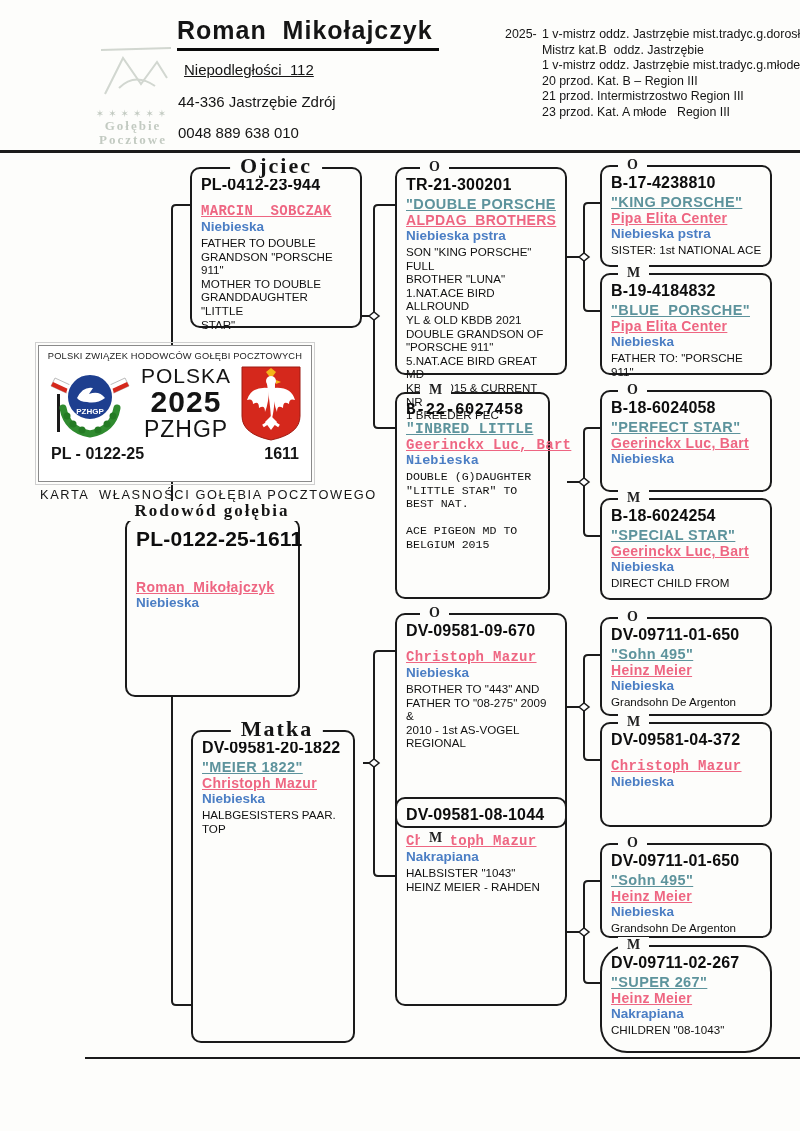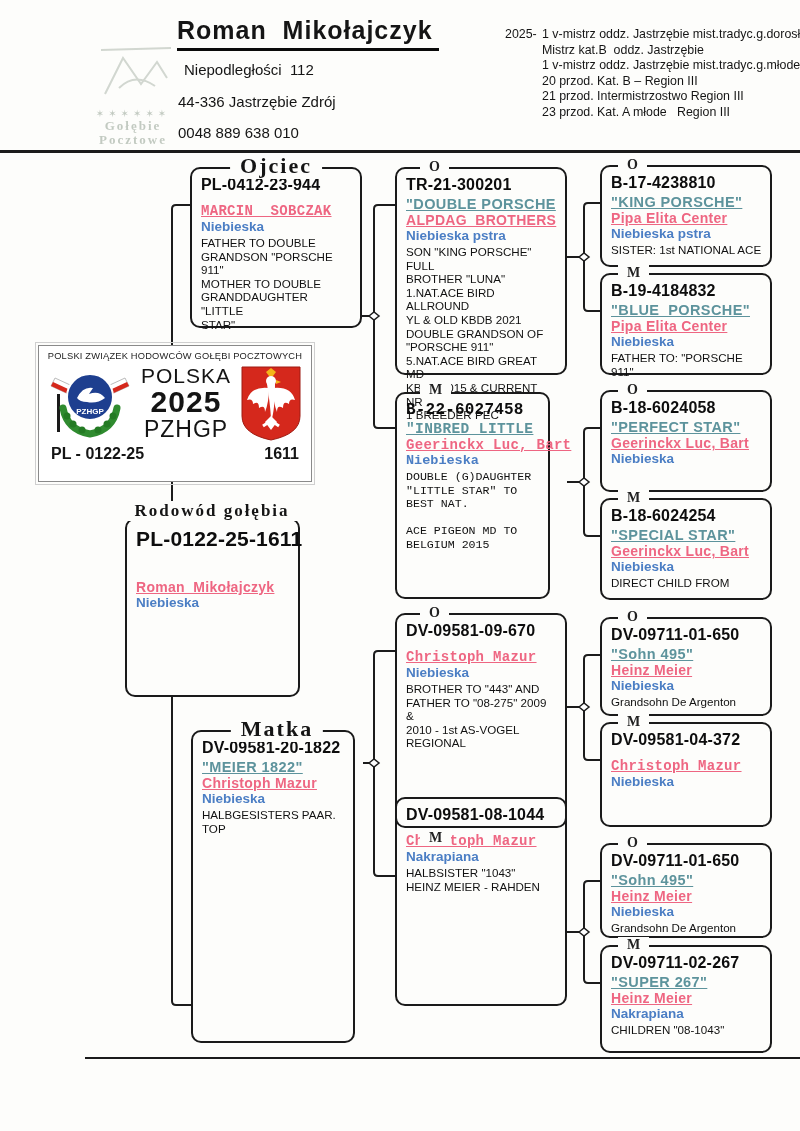--- a/index.html
+++ b/index.html
@@ -118,21 +118,21 @@
         <path d="M 22,50 L 40,14 L 58,40 L 74,18 L 84,34"></path>
         <path d="M 36,44 Q 52,28 72,42"></path>
       </g>
     </svg>
     <div class="post-stars">✶✶✶✶✶✶</div>
     <div class="post-txt">Gołębie</div>
     <div class="post-txt">Pocztowe</div>
   </div>
 
   <div class="owner-name">Roman  Mikołajczyk</div>
-  <div class="addr" style="left:184px; top:61px;">Niepodległości  112</div>
+  <div class="addr" style="left:184px; top:61px;text-decoration:underline;">Niepodległości  112</div>
   <div class="addr" style="left:178px; top:93px;">44-336 Jastrzębie Zdrój</div>
   <div class="addr" style="left:178px; top:124px;">0048 889 638 010</div>
 
   <div class="ach">
     <div class="ach-row1">
       <span class="ach-prefix">2025-</span>
       <span>1 v-mistrz oddz. Jastrzębie mist.tradyc.g.dorosłe</span>
     </div>
     <div class="ach-line">Mistrz kat.B  oddz. Jastrzębie</div>
     <div class="ach-line">1 v-mistrz oddz. Jastrzębie mist.tradyc.g.młode</div>
@@ -277,21 +277,21 @@
   <span class="sex" style="left:618px; top:835px;">O</span>
   <div class="pbox" style="left:600px; top:843px; width:172px; height:95px;">
     <div class="ring">DV-09711-01-650</div>
     <div class="bname">"Sohn 495"</div>
     <div class="powner">Heinz Meier</div>
     <div class="bcolor">Niebieska</div>
     <div class="desc">Grandsohn De Argenton</div>
   </div>
 
   <span class="sex" style="left:618px; top:937px;">M</span>
-  <div class="pbox" style="left:600px; top:945px; width:172px; height:108px;">
+  <div class="pbox" style="left:600px; top:945px; width:172px; height:108px;border-radius:27px;">
     <div class="ring">DV-09711-02-267</div>
     <div class="bname">"SUPER 267"</div>
     <div class="powner">Heinz Meier</div>
     <div class="bcolor">Nakrapiana</div>
     <div class="desc">CHILDREN "08-1043"</div>
   </div>
 
   <div class="card">
     <div class="card-assoc">POLSKI ZWIĄZEK HODOWCÓW GOŁĘBI POCZTOWYCH</div>
     <div class="card-mid">
@@ -337,14 +337,15 @@
 
         <path d="M 26,58 L 32,52 L 38,58 L 32,66 Z" fill="#fff"></path>
         <path d="M 24,62 L 30,58 M 40,62 L 34,58" stroke="#fff" stroke-width="3"></path>
       </svg>
     </div>
     <div class="card-bottom">
       <span>PL - 0122-25</span>
       <span>1611</span>
     </div>
   </div>
+  <div class="card-caption">KARTA  WŁASNOŚCI GOŁĘBIA POCZTOWEGO</div>
 
 </div>
 
 </body></html>

